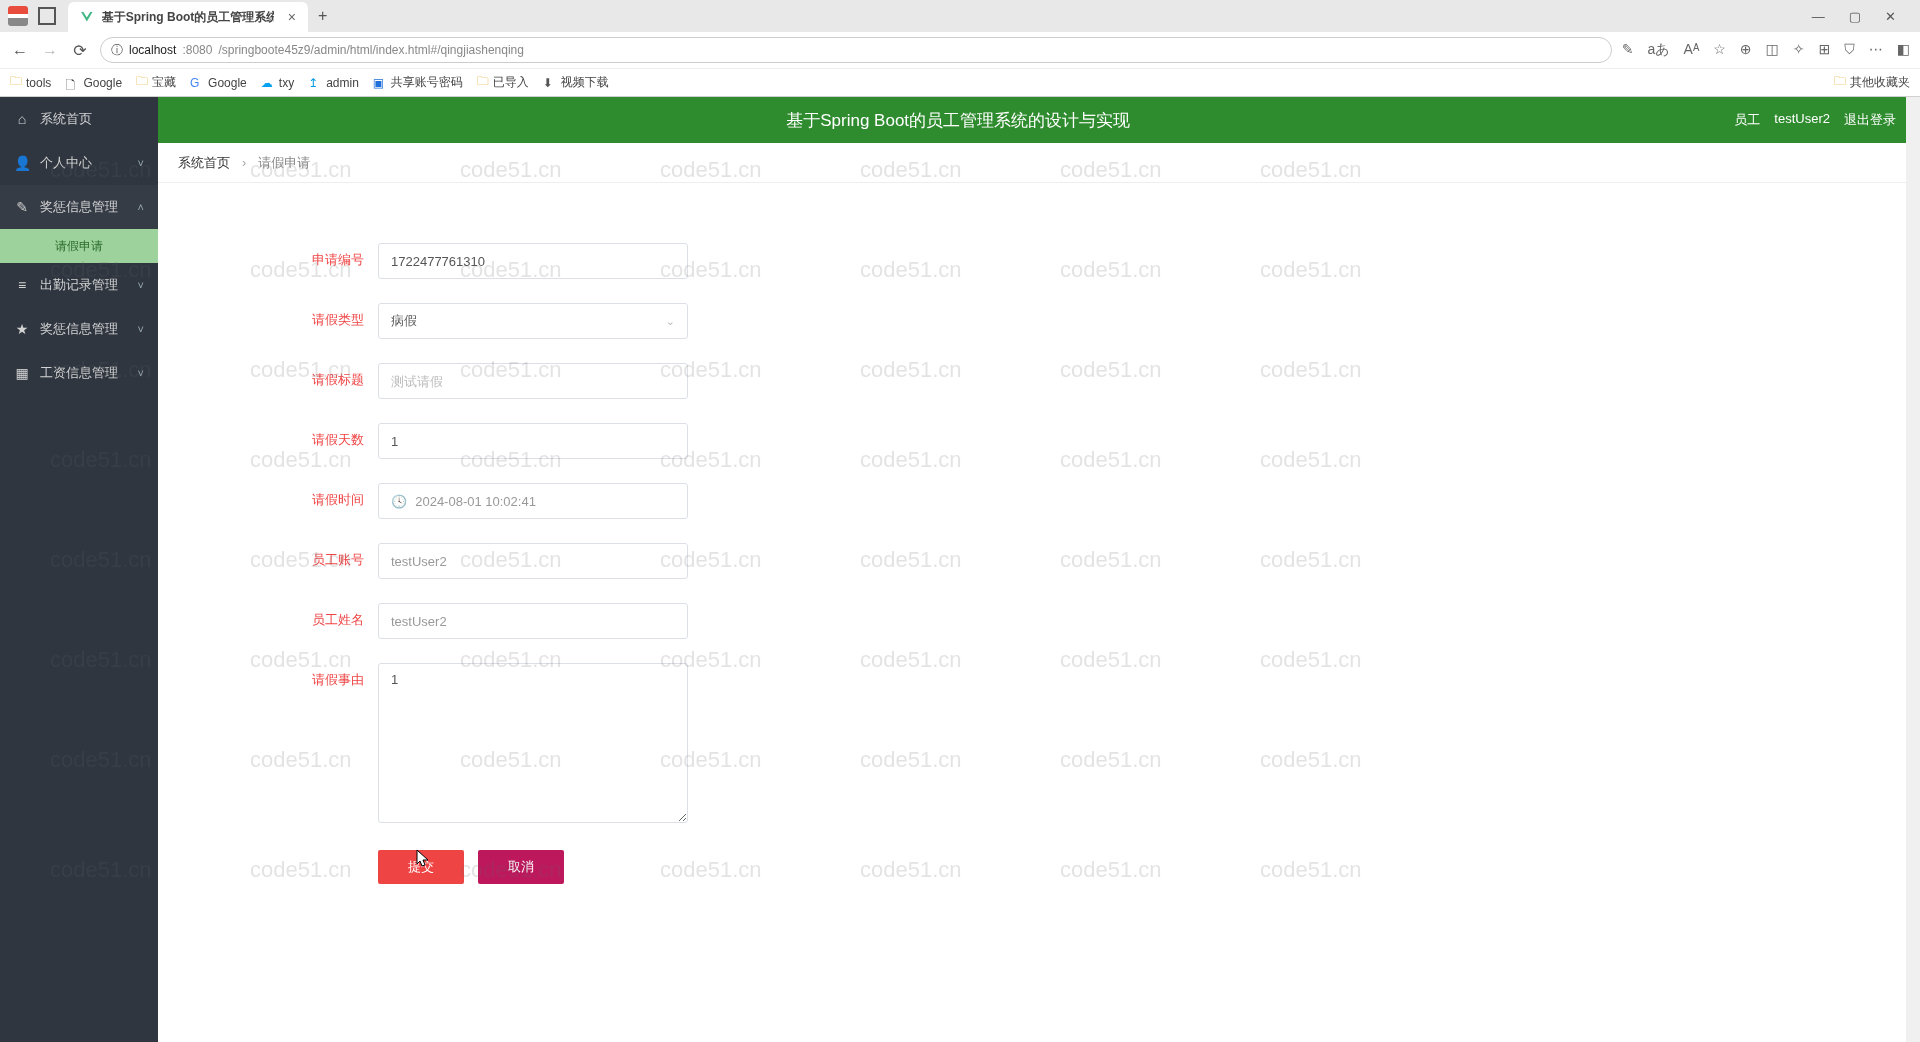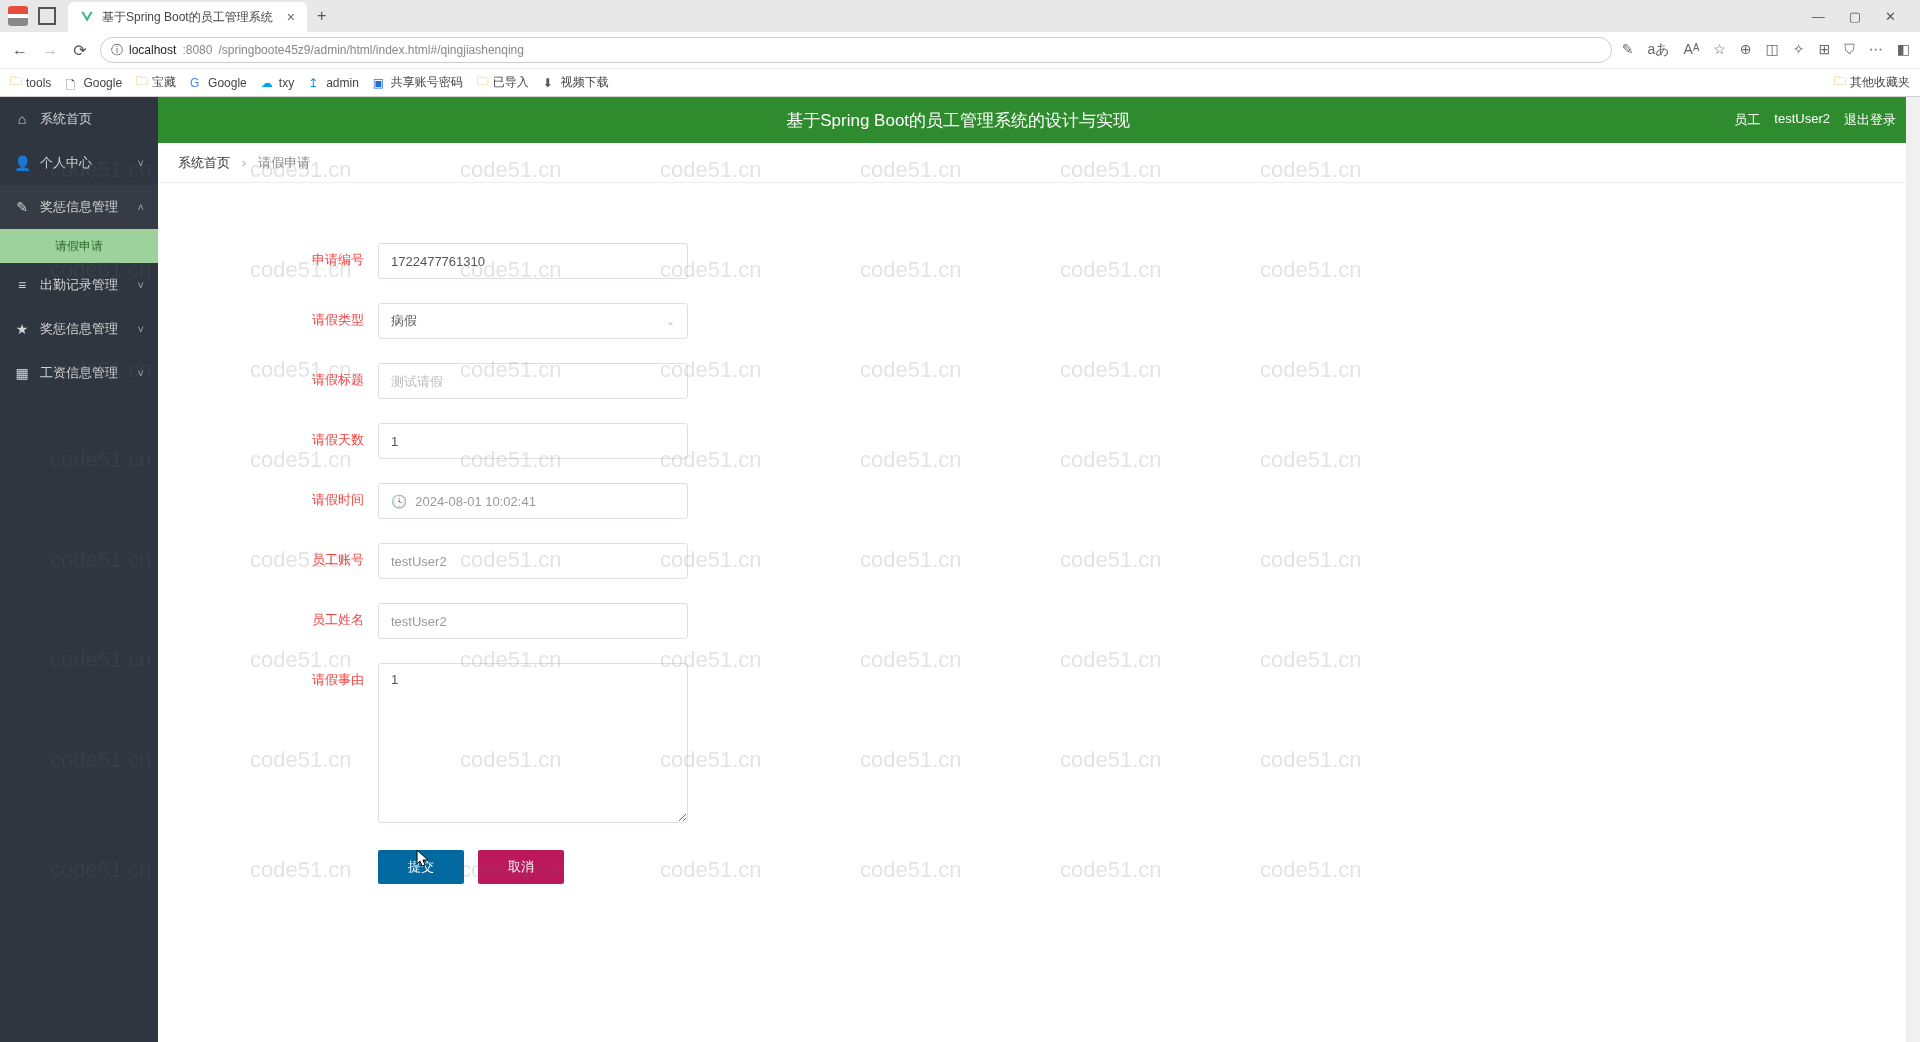--- a/index.html
+++ b/index.html
@@ -5,21 +5,21 @@
 * { margin: 0; padding: 0; box-sizing: border-box; font-family: "Microsoft YaHei", Arial, sans-serif; }
 body { background: #f5f5f5; font-size: 13px; color: #333; overflow: hidden; }
 
 
 .browser-chrome { background: #f8f8f8; border-bottom: 1px solid #d0d0d0; }
 .tab-bar { display: flex; align-items: center; height: 32px; padding: 0 8px; background: #e8e8e8; }
 .profile-icon { width: 20px; height: 20px; border-radius: 3px; background: linear-gradient(#e74c3c 40%, #fff 40%, #fff 60%, #888 60%); margin-right: 10px; }
 .tab-square { width: 18px; height: 18px; border: 2px solid #555; margin-right: 12px; }
 .tab { display: flex; align-items: center; background: #fff; height: 30px; padding: 0 12px; border-radius: 6px 6px 0 0; margin-top: 2px; max-width: 240px; gap: 8px; }
 .tab-favicon { width: 14px; height: 14px; color: #41b883; }
-.tab-title { font-size: 12px; color: #444; white-space: nowrap; overflow: hidden; }
+.tab-title { font-size: 12px; color: #444; white-space: nowrap; overflow: hidden; font-weight: bold; }
 .tab-close { font-size: 14px; color: #666; margin-left: 6px; }
 .tab-add { margin-left: 10px; font-size: 16px; color: #555; }
 .window-controls { margin-left: auto; display: flex; gap: 24px; padding-right: 16px; color: #555; font-size: 13px; }
 .addr-bar { display: flex; align-items: center; height: 36px; padding: 0 10px; gap: 10px; background: #fff; }
 .nav-btn { font-size: 16px; color: #555; width: 20px; text-align: center; }
 .addr-box { flex: 1; display: flex; align-items: center; height: 26px; border: 1px solid #ccc; border-radius: 13px; padding: 0 10px; font-size: 12px; color: #555; gap: 6px; }
 .addr-host { color: #222; }
 .addr-path { color: #888; }
 .addr-icons { display: flex; gap: 14px; color: #666; font-size: 14px; }
 .bookmark-bar { display: flex; align-items: center; height: 28px; padding: 0 10px; gap: 14px; background: #fff; border-top: 1px solid #eee; font-size: 12px; color: #444; }
@@ -51,21 +51,21 @@
 .form-ctrl { width: 310px; }
 .form-input, .form-select, .form-textarea { width: 100%; height: 36px; border: 1px solid #dcdfe6; border-radius: 3px; padding: 16px 12px; font-size: 13px; color: #555; background: #fff; }
 .form-input::placeholder { color: #bbb; }
 .form-select { display: flex; align-items: center; justify-content: space-between; color: #555; }
 .sel-chev { color: #bbb; font-size: 11px; }
 .datetime { display: flex; align-items: center; gap: 8px; }
 .dt-icon { color: #bbb; font-size: 13px; }
 .form-textarea { height: 160px; padding: 8px 12px; resize: both; }
 .form-btns { display: flex; gap: 14px; margin-left: 80px; margin-top: 20px; }
 .btn { height: 34px; padding: 0 30px; border: none; border-radius: 2px; font-size: 13px; color: #fff; cursor: pointer; }
-.btn-submit { background: #0369a1; }
+.btn-submit { background: #ef4444; }
 .btn-cancel { background: #be185d; }
 
 
 .watermarks { position: absolute; inset: 0; pointer-events: none; z-index: 50; }
 .wm { position: absolute; color: rgba(100,100,100,0.18); font-size: 22px; font-weight: 400; white-space: nowrap; }
 .wm-main { position: absolute; color: #e03030; font-size: 30px; font-weight: 500; left: 520px; top: 408px; letter-spacing: 1px; }
 .cursor { position: absolute; width: 14px; height: 20px; left: 416px; top: 752px; z-index: 60; pointer-events: none; }
 .scrollbar-area { position: absolute; right: 0; top: 0; bottom: 0; width: 14px; background: #f0f0f0; }
 </style>
 </head>

